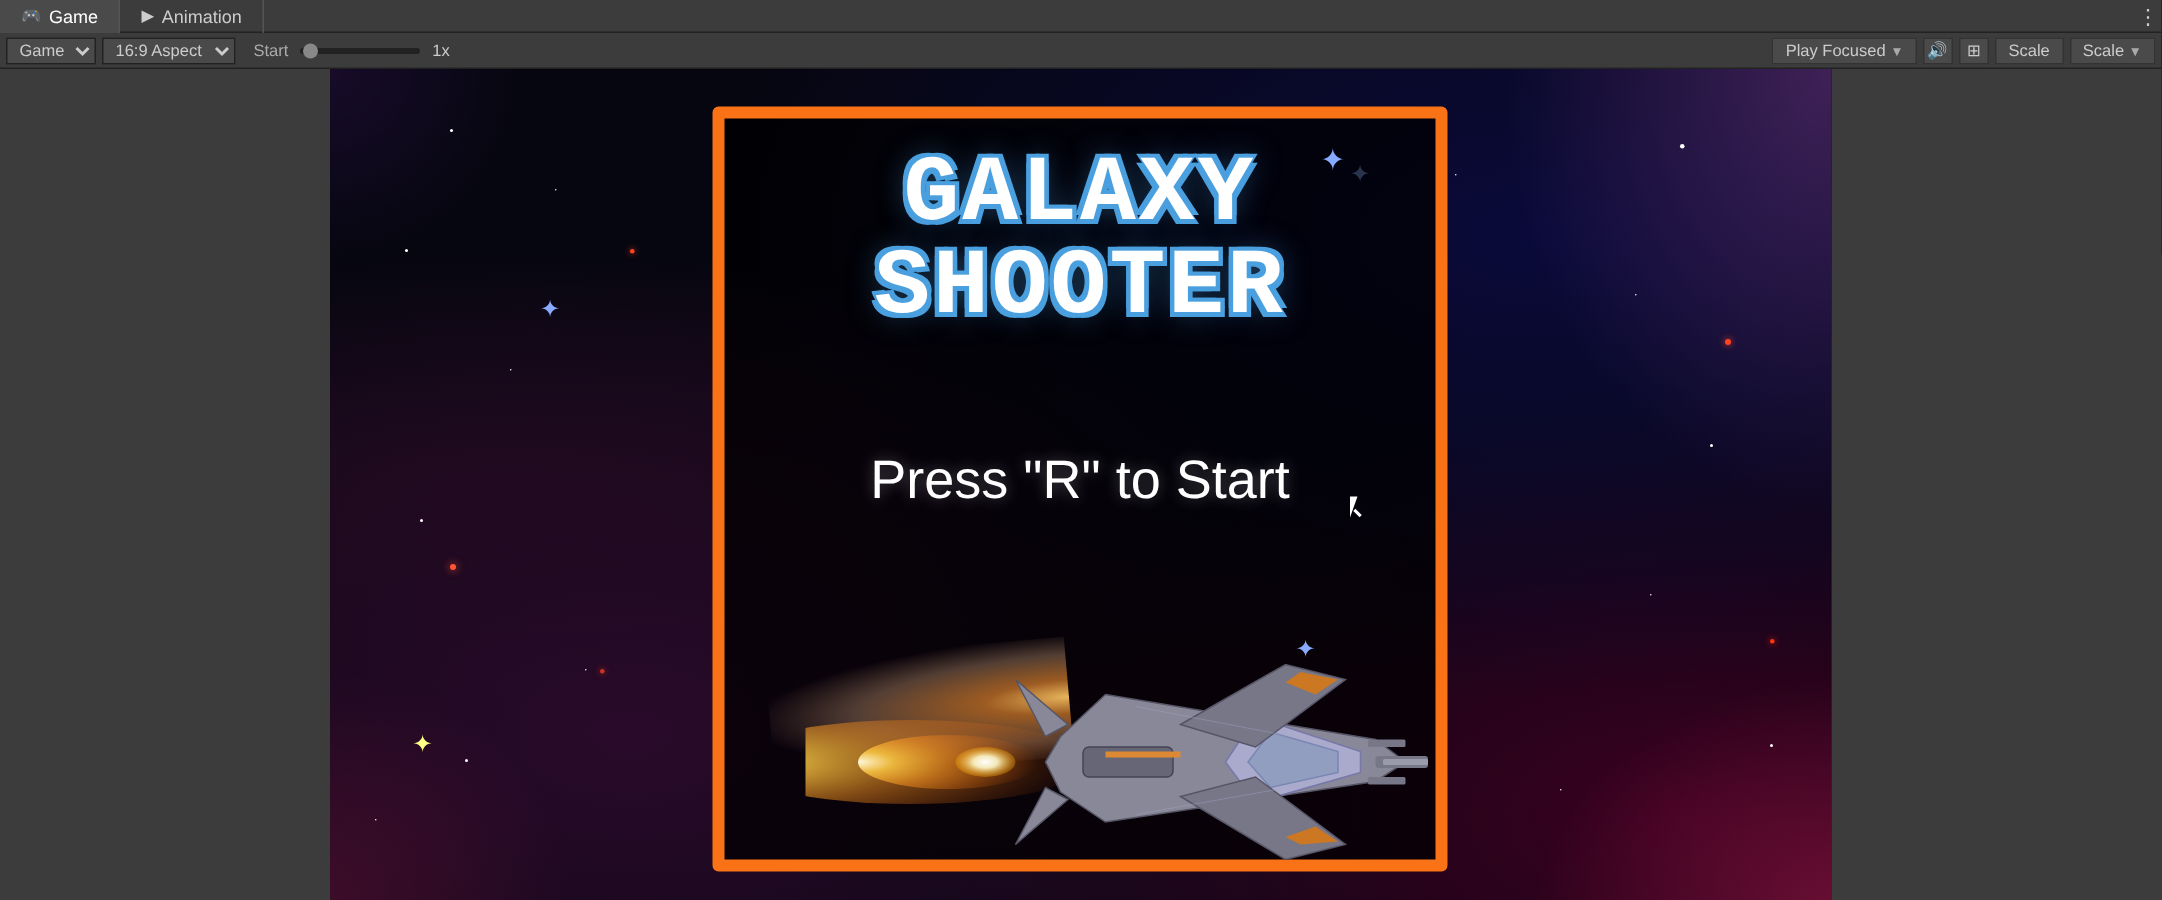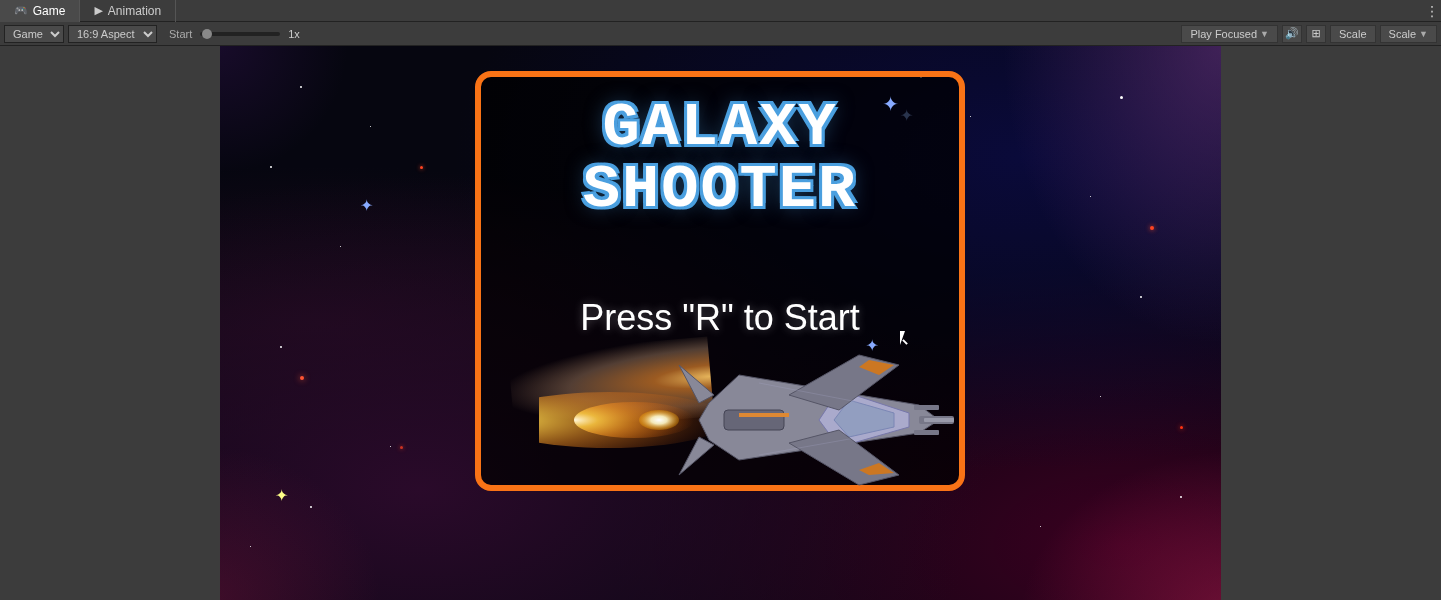--- a/index.html
+++ b/index.html
@@ -207,23 +207,23 @@
       height: 150px;
       background: radial-gradient(ellipse at left top, rgba(50,20,80,0.4) 0%, transparent 60%);
     }
 
     
     .game-box {
       position: absolute;
       left: 255px;
       top: 25px;
       width: 490px;
-      height: 420px;
-      border: 6px solid #f97316;
-      border-radius: 16px;
+      height: 510px;
+      border: 8px solid #f97316;
+      border-radius: 4px;
       background: rgba(0,0,0,0.7);
       overflow: visible;
     }
 
     
     .game-title {
       position: absolute;
       top: 20px;
       left: 20px;
       right: 20px;

